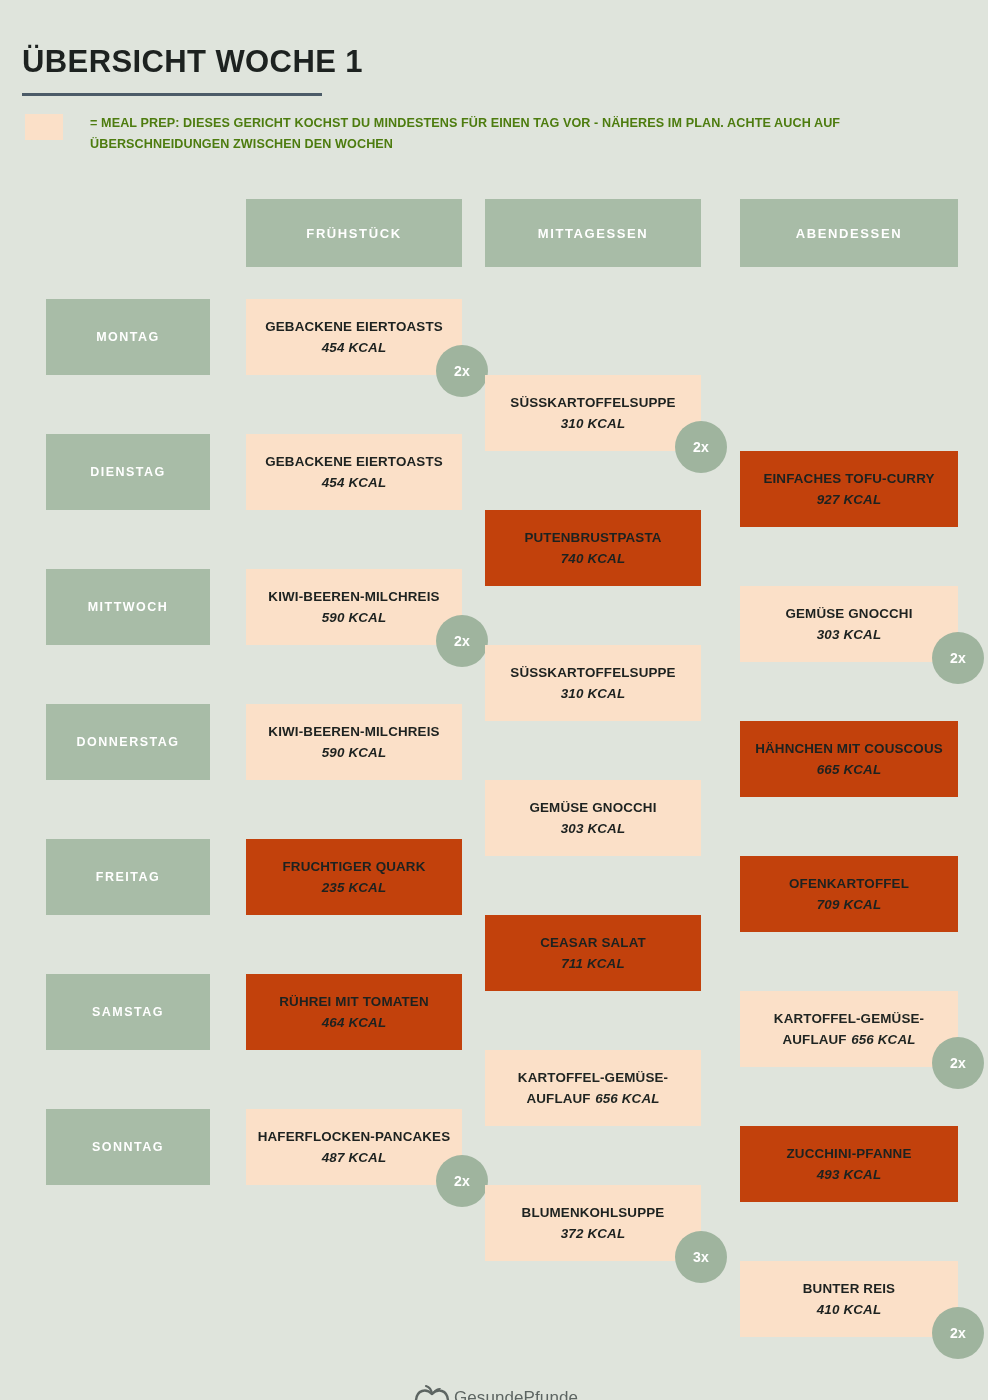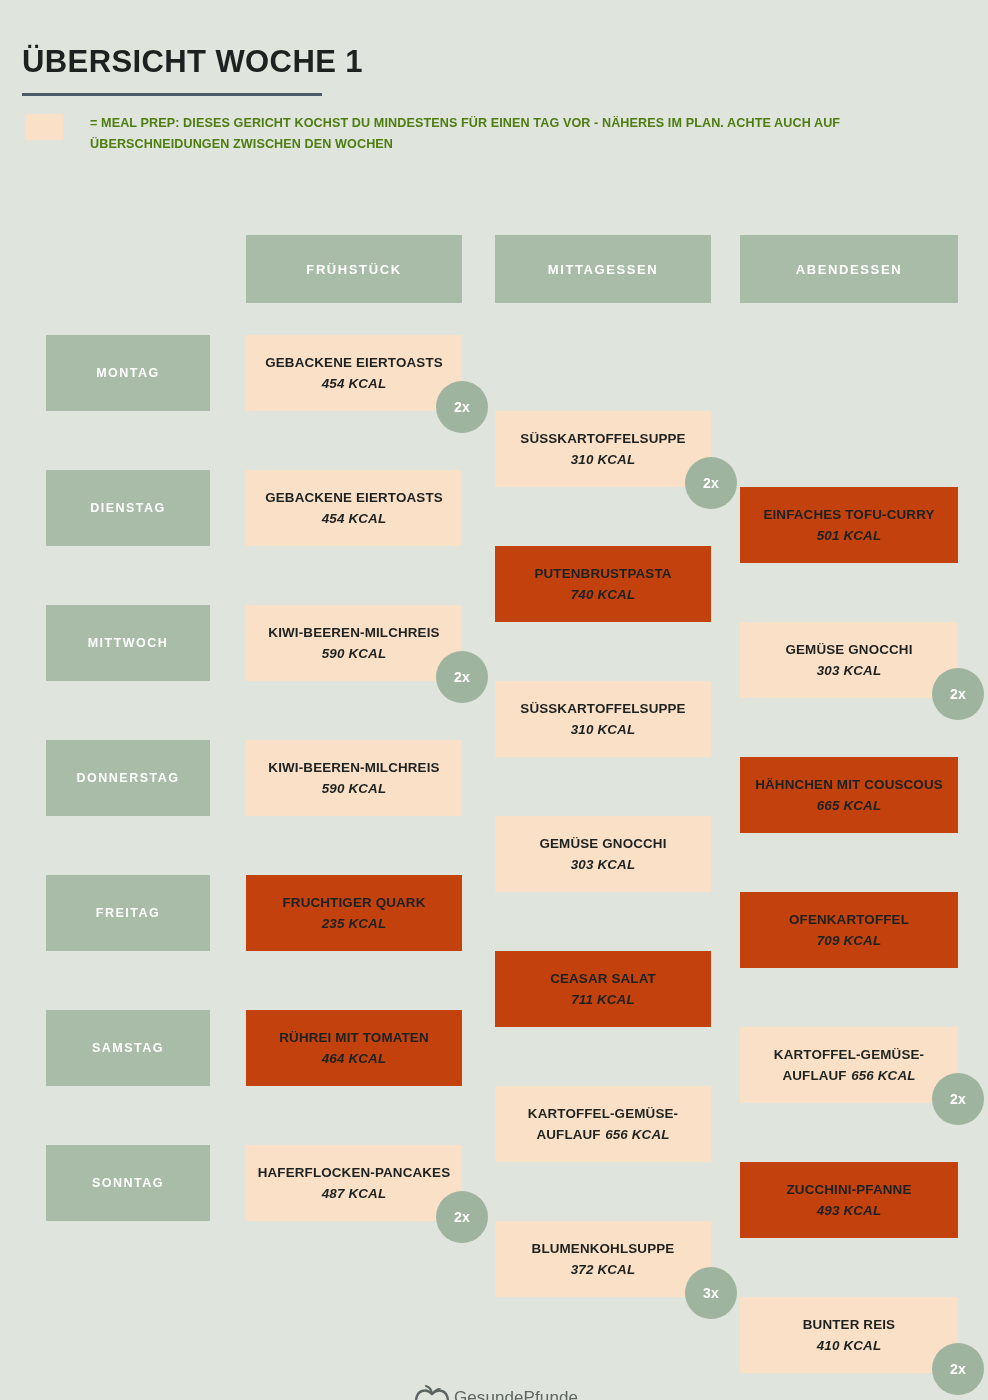--- a/index.html
+++ b/index.html
@@ -65,25 +65,25 @@
   .grid {
     position: absolute;
     left: 0;
     top: 199px;
     width: 988px;
   }
   .row {
     position: relative;
     height: 135px;
   }
-  .row.header-row { height: 100px; margin-top: 36px; }
+  .row.header-row { height: 100px; }
 
   .col-day   { position: absolute; left: 46px;  width: 164px; }
   .col-0     { position: absolute; left: 246px; width: 216px; }
-  .col-1     { position: absolute; left: 495px; width: 216px; }
+  .col-1     { position: absolute; left: 485px; width: 216px; }
   .col-2     { position: absolute; left: 740px; width: 218px; }
 
   
   .head-cell {
     height: 68px;
     background: #a8bca7;
     display: flex;
     align-items: center;
     justify-content: center;
     color: #ffffff;
@@ -221,21 +221,21 @@
     <div class="col-1 meal-cell">
       <div class="card prep">
         <div class="dish">SÜSSKARTOFFELSUPPE</div>
         <div class="kcal">310 KCAL</div>
       </div>
       <div class="badge">2x</div>
     </div>
     <div class="col-2 meal-cell">
       <div class="card">
         <div class="dish">EINFACHES TOFU-CURRY</div>
-        <div class="kcal">501 KCAL</div>
+        <div class="kcal">927 KCAL</div>
       </div>
     </div>
   </div>
 
   <div class="row">
     <div class="col-day">
         <div class="day-cell">DIENSTAG</div>
       </div>
     <div class="col-0 meal-cell">
       <div class="card prep">

